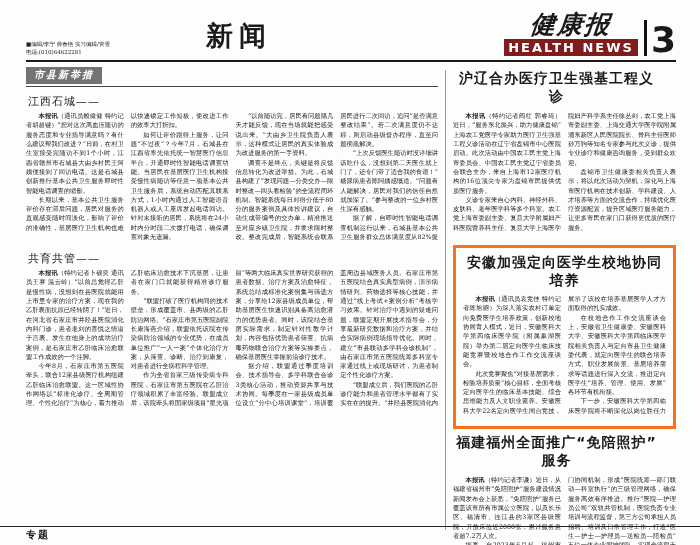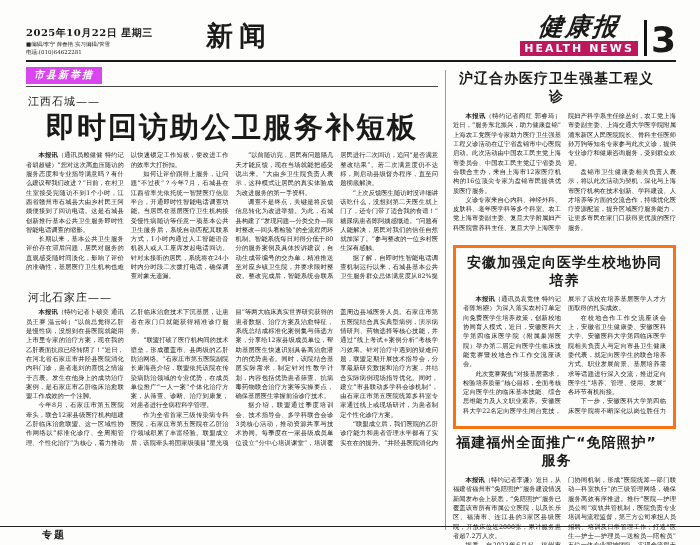--- a/index.html
+++ b/index.html
@@ -16,62 +16,61 @@
   }
   
   .hdr{display:flex;align-items:flex-end;justify-content:space-between;height:44px;}
   .hdr-left{width:180px;}
   .hdr-date{font-size:10px;font-weight:bold;letter-spacing:.5px;}
   .hdr-meta{font-size:5.5px;color:#222;line-height:1.5;}
   .hdr-center{flex:1;text-align:left;font-size:27px;font-weight:900;letter-spacing:6px;font-family:"DejaVu Sans",sans-serif;padding-bottom:2px;}
   .masthead{display:flex;align-items:flex-end;width:180px;justify-content:flex-end;}
   .mast-left{text-align:center;}
   .mast-name{font-size:25px;font-weight:900;font-style:italic;letter-spacing:2px;line-height:1;transform:skewX(-6deg);}
-  .mast-sub{margin-top:2px;background:#be185d;color:#fff;font-family:"DejaVu Sans",sans-serif;font-size:11px;font-weight:bold;letter-spacing:2px;padding:1px 4px;}
+  .mast-sub{margin-top:2px;background:#7f1d1d;color:#fff;font-family:"DejaVu Sans",sans-serif;font-size:13px;font-weight:bold;letter-spacing:2px;padding:1px 4px;}
   .mast-bar{width:3px;height:36px;background:#111;margin:0 4px 0 6px;}
   .mast-page{font-size:36px;font-weight:900;line-height:.9;font-family:"DejaVu Sans",sans-serif;}
   .hdr-rule{height:2px;background:#1a1a1a;margin-top:4px;}
   
   main{display:flex;margin-top:6px;height:462px;}
   .col-left{width:412px;}
   .v-divider{width:1px;background:#999;margin:2px 7px 0 7px;}
   .col-right{flex:1;min-width:0;}
   
   .series-row{display:flex;align-items:center;height:15px;}
-  .series-label{background:#d946ef;color:#fff;font-size:10px;font-weight:bold;font-style:italic;letter-spacing:2px;padding:1px 8px 2px 8px;}
+  .series-label{background:#737373;color:#fff;font-size:10px;font-weight:bold;font-style:italic;letter-spacing:2px;padding:1px 8px 2px 8px;}
   .series-rule{height:1px;background:#444;margin-top:3px;}
   
   .kicker{font-size:11px;margin:7px 0 2px 2px;letter-spacing:1px;}
   .headline-big{font-size:29px;font-weight:900;letter-spacing:2px;text-align:center;line-height:1.15;margin:2px 0 6px 0;font-family:"DejaVu Sans",sans-serif;}
   .body-cols{column-gap:7px;text-align:justify;overflow:hidden;}
   .cols4{column-count:4;}
   .cols2{column-count:2;}
   .body-cols p{margin:0;font-size:6.3px;line-height:1.48;text-indent:2em;}
   .body-cols .lead b{font-weight:900;}
   .a1-body{height:133px;}
   .a2-body{height:146px;}
   
   .headline-sm{font-size:14px;font-weight:900;text-align:center;letter-spacing:1px;margin:2px 16px 5px 0;font-family:"DejaVu Sans",sans-serif;}
   .r1-body{height:128px;}
   .r3-body{height:96px;}
   .red-box{border:3px solid #f97316;margin:6px 0 5px 0;padding:5px 7px 4px 7px;}
   .red-box .headline-sm{margin:1px 0 4px 0;}
   .rb-body{height:128px;}
   
   .foot-rule{position:absolute;left:0;right:0;bottom:18px;height:1px;background:#222;}
-  .foot{position:absolute;left:42px;bottom:3px;font-size:10px;font-weight:bold;letter-spacing:2px;}
+  .foot{position:absolute;left:26px;bottom:3px;font-size:10px;font-weight:bold;letter-spacing:2px;}
 </style>
 </head>
 <body>
 
 <div class="page">
 
   <header class="hdr">
     <div class="hdr-left">
-      <div class="hdr-date">2025年10月22日 星期三</div>
       <div class="hdr-meta">■编辑/李宁 薛春艳 实习编辑/管雪</div>
       <div class="hdr-meta">电话:(010)64622281</div>
     </div>
     <div class="hdr-center">新闻</div>
     <div class="masthead">
       <div class="mast-left">
         <div class="mast-name">健康报</div>
         <div class="mast-sub">HEALTH NEWS</div>
       </div>
       <div class="mast-bar"></div>
@@ -83,34 +82,33 @@
   <main>
 
     <section class="col-left">
       <div class="series-row">
         <span class="series-label">市县新举措</span>
       </div>
       <div class="series-rule"></div>
 
       <article>
         <div class="kicker">江西石城——</div>
-        <h1 class="headline-big">即时回访助公卫服务补短板</h1>
         <div class="body-cols cols4 a1-body">
           <p class="lead"><b>本报讯</b><span>（通讯员赖健健 特约记者胡超键）</span><span>“您对这次高血压随访的服务态度和专业指导满意吗？有什么建议帮我们改进？”日前，在村卫生室接受完随访不到1个小时，江西省赣州市石城县大由乡村民王阿姨便接到了回访电话。这是石城县创新推行基本公共卫生服务即时性智能电话调查的缩影。</span></p>
           <p>长期以来，基本公共卫生服务评价存在滞后问题，居民对服务的直观感受随时间淡化，影响了评价的准确性，基层医疗卫生机构也难以快速锁定工作短板，使改进工作的效率大打折扣。</p>
           <p>如何让评价跟得上服务，让问题“不过夜”？今年7月，石城县在江西省率先依托统一智慧医疗信息平台，开通即时性智能电话调查功能。当居民在基层医疗卫生机构接受慢性病随访等任意一项基本公共卫生服务后，系统自动匹配其联系方式，1小时内通过人工智能语音机器人或人工座席发起电话回访。针对未接听的居民，系统将在24小时内分时段二次拨打电话，确保调查对象无遗漏。</p>
           <p>“以前随访完，居民有问题隔几天才能反馈，现在当场就能把感受说出来。”大由乡卫生院负责人表示，这种模式让居民的真实体验成为改进服务的第一手资料。</p>
           <p>调查不是终点，关键是将反馈信息转化为改进举措。为此，石城县构建了“发现问题—分类交办—限时整改—回头看检验”的全流程闭环机制。智能系统每日对得分低于80分的服务案例及具体投诉建议，自动生成带编号的交办单，精准推送至对应乡镇卫生院，并要求限时整改。整改完成后，智能系统会联系居民进行二次回访，追问“是否满意整改结果”。若二次满意度仍不达标，则启动县级督办程序，直至问题彻底解决。</p>
           <p>“上次反馈医生随访时没详细讲该吃什么，没想到第二天医生就上门了，还专门带了适合我的食谱！”糖尿病患者陈阿姨感慨道。“问题有人能解决，居民对我们的信任自然就加深了。”参与整改的一位乡村医生深有感触。</p>
           <p>据了解，自即时性智能电话调查机制运行以来，石城县基本公共卫生服务群众总体满意度从82%提升至93%，慢性病规范管理率、儿童疫苗接种及时率等核心指标均提升10个百分点以上。</p>
         </div>
       </article>
 
       <article>
-        <div class="kicker">河北石家庄——</div>
+        <div class="kicker">共育共管——</div>
         <div class="body-cols cols4 a2-body">
           <p class="lead"><b>本报讯</b><span>（特约记者卜硕奕 通讯员王赛 温云岭）</span><span>“以前总觉得乙肝是慢性病，没想到在县医院就能用上市里专家的治疗方案，现在我的乙肝表面抗原已经转阴了！”近日，在河北省石家庄市井陉县医院消化内科门诊，患者老刘的喜悦之情溢于言表。发生在他身上的成功治疗案例，是石家庄市乙肝临床治愈联盟工作成效的一个注脚。</span></p>
           <p>今年8月，石家庄市第五医院牵头，联合12家县级医疗机构组建乙肝临床治愈联盟。这一区域性协作网络以“标准化诊疗、全周期管理、个性化治疗”为核心，着力推动乙肝临床治愈技术下沉基层，让患者在家门口就能获得精准诊疗服务。</p>
           <p>“联盟打破了医疗机构间的技术壁垒，形成覆盖市、县两级的乙肝防治网络。”石家庄市第五医院副院长康海燕介绍，联盟依托该院在传染病防治领域的专业优势，在成员单位推广“一人一案”个体化治疗方案，从筛查、诊断、治疗到康复，对患者进行全病程科学管理。</p>
           <p>作为全省首家三级传染病专科医院，石家庄市第五医院在乙肝治疗领域积累了丰富经验。联盟成立后，该院牵头将国家级项目“星光项目”等两大临床真实世界研究获得的患者数据、治疗方案及治愈特征，系统总结成标准化案例集与筛选方案，分享给12家县级成员单位，帮助基层医生快速识别具备高治愈潜力的优势患者。同时，该院结合基层实际需求，制定针对性教学计划，内容包括优势患者筛查、抗病毒药物联合治疗方案等实操要点，确保基层医生掌握前沿诊疗技术。</p>
           <p>据介绍，联盟通过季度培训会、技术指导会、多学科联合会诊3类核心活动，推动资源共享与技术协同。每季度在一家县级成员单位设立“分中心培训课堂”，培训覆盖周边县域医务人员。石家庄市第五医院结合真实典型病例，演示病情研判、药物选择等核心技能，并通过“线上考试+案例分析”考核学习效果。针对治疗中遇到的疑难问题，联盟定期开展技术指导会，分享最新研究数据和治疗方案，并结合实际病例现场指导优化。同时，建立“市县联动多学科会诊机制”，由石家庄市第五医院统筹多科室专家通过线上或现场研讨，为患者制定个性化诊疗方案。</p>
           <p>“联盟成立后，我们医院的乙肝诊疗能力和患者管理水平都有了实实在在的提升。”井陉县医院消化内科主任高慧英表示，联盟通过整合下沉多方优势医疗资源，让基层医务人员有了接触前沿乙肝诊疗知识的机会。更可喜的是，借助联盟平台，县级医院消化内科与慢性病管理中心深度合作，将乙肝患者纳入规范化慢性病管理体系，建立起完善的诊疗流程与随访机制，大幅提升患者治疗依从性。</p>
         </div>
       </article>
     </section>

